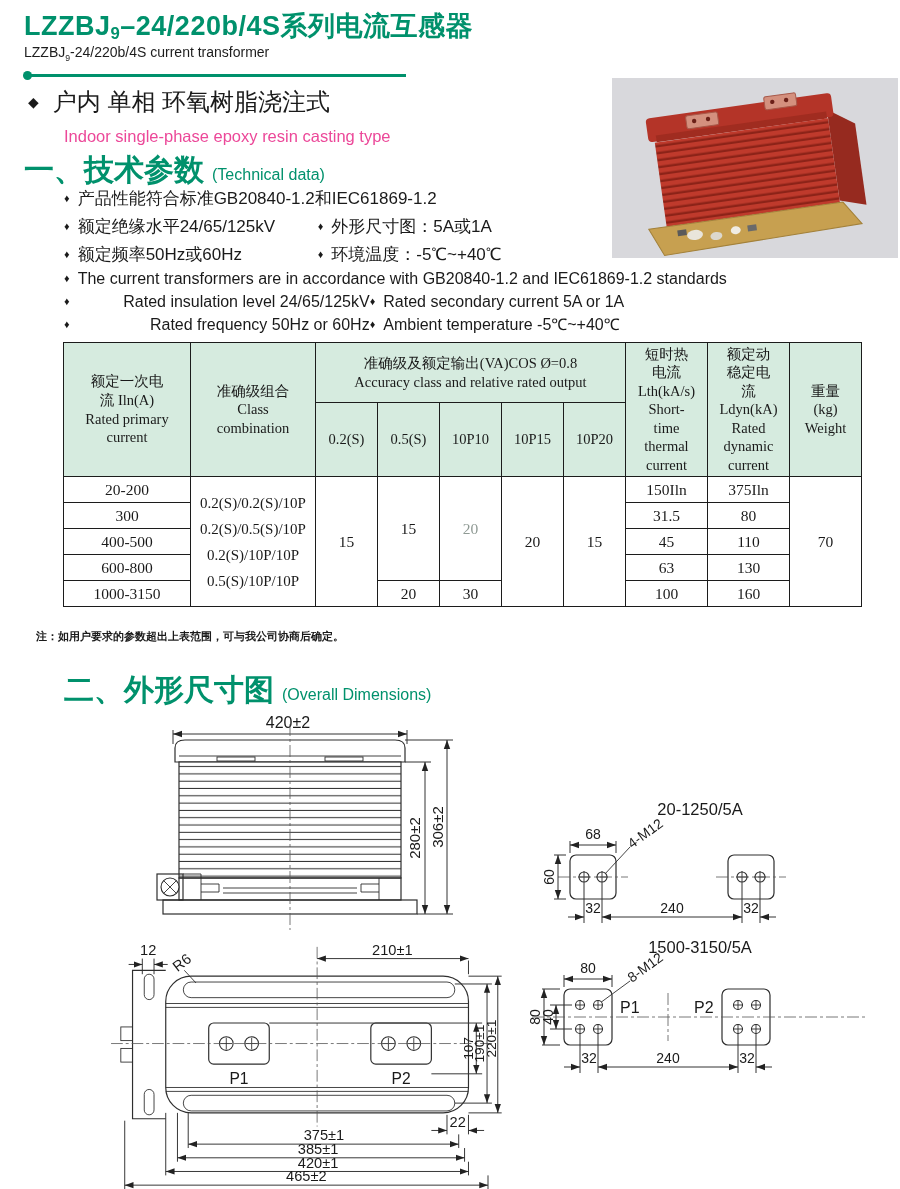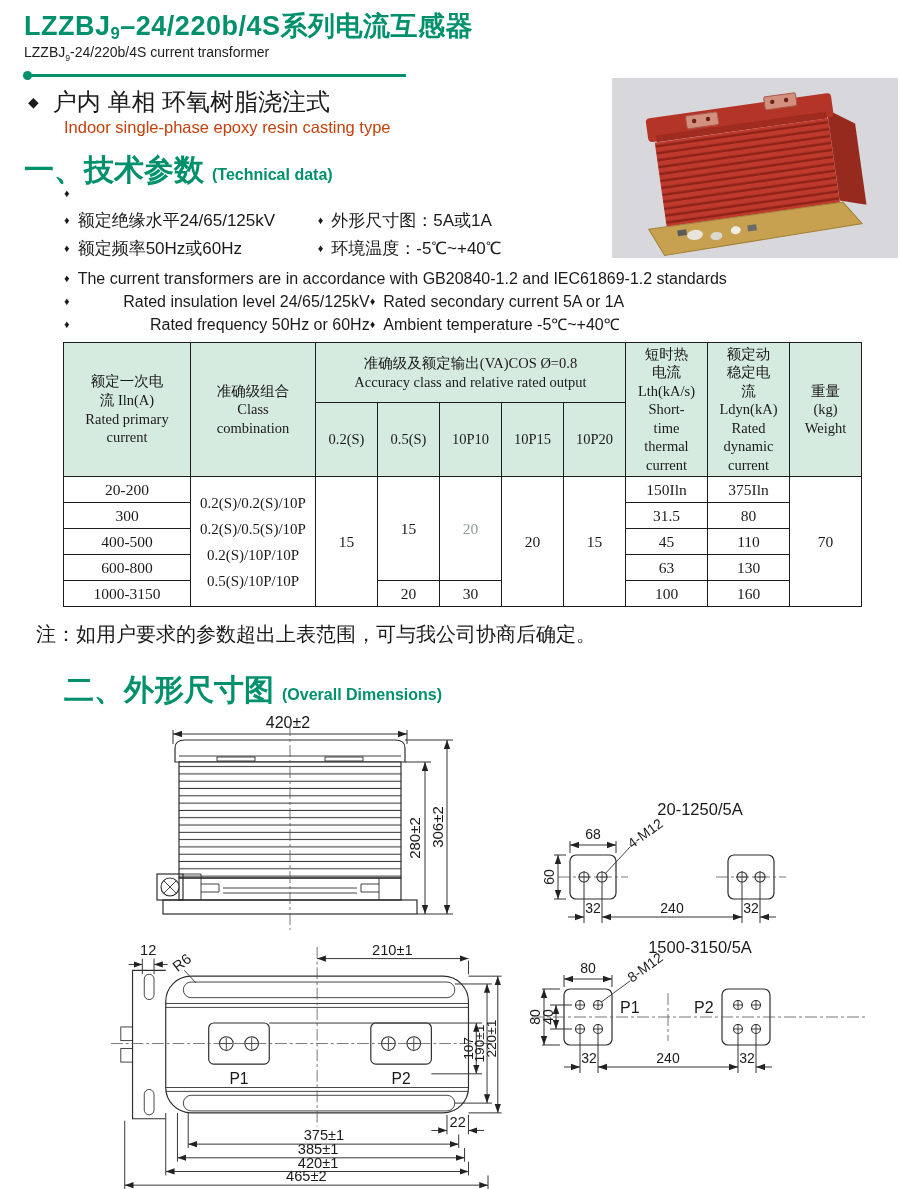--- a/index.html
+++ b/index.html
@@ -8,26 +8,26 @@
   .abs{position:absolute;}
 
   
   #title{left:24px;top:8px;font-size:27px;font-weight:bold;color:#00916c;letter-spacing:.5px;}
   #title .subn, #subtitle .subn{font-size:62%;vertical-align:-4px;}
   #subtitle{left:24px;top:44px;font-size:14px;color:#1d1d1d;}
   #rule{left:24px;top:74px;width:382px;height:3px;background:#00916c;}
   #rule .dot{position:absolute;left:-1px;top:-3px;width:9px;height:9px;border-radius:50%;background:#00916c;}
   #feature-cn{left:28px;top:86px;display:flex;align-items:center;font-size:24px;font-weight:500;}
   #feature-cn .dia{font-size:14px;margin-right:14px;}
-  #feature-en{left:64px;top:118px;font-size:16.5px;color:#c2410c;}
+  #feature-en{left:64px;top:127px;font-size:16.5px;color:#ec4899;}
 
   
   .sec-head{color:#00916c;}
   .sec-head .cn{font-size:30px;font-weight:bold;}
-  .sec-head .en{font-size:16px;font-weight:700;margin-left:8px;}
+  .sec-head .en{font-size:16px;font-weight:400;margin-left:8px;}
   #s1-head{left:24px;top:150px;}
   #s2-head{left:24px;top:670px;margin-left:40px;}
 
   
   .spec{line-height:1;}
   .spec .row{display:flex;align-items:baseline;}
   .spec .dia{font-size:11px;margin-right:8px;position:relative;top:-2px;}
   #cn-specs{left:64px;top:190px;font-size:17px;}
   #cn-specs .row{margin-bottom:11px;}
   #cn-specs .c1{width:240px;}
@@ -41,21 +41,21 @@
                  white-space:pre-line;padding:0 2px;}
   #spec-table .hd{background:#d6ebdf;font-size:14.5px;line-height:1.28;}
   #spec-table .grp{height:60px;}
   #spec-table .sub{height:74px;font-size:15px;}
   #spec-table .bd{height:26px;font-size:15.5px;}
   #spec-table .combo{font-size:15px;line-height:26px;}
   #spec-table .faded{color:#8f9a94;}
 
   
   #notes{left:36px;top:621px;}
-  #note-cn{font-size:20px;font-weight:400;}
+  #note-cn{font-size:11px;font-weight:700;margin-top:8px;}
   #note-en{font-size:13.5px;color:#222;margin-top:2px;}
 
   
   svg text{font-family:"Liberation Sans",sans-serif;fill:#1a1a1a;}
   .dm{text-anchor:middle;}
   .ol{fill:none;stroke:#2e2e2e;stroke-width:1.2;}
   .thin{fill:none;stroke:#2e2e2e;stroke-width:.9;}
   .dim{fill:none;stroke:#333;stroke-width:1;}
   .cl{fill:none;stroke:#555;stroke-width:.8;stroke-dasharray:12 3 3 3;}
   .hole{fill:#fff;stroke:#2e2e2e;stroke-width:1.1;}
@@ -116,20 +116,21 @@
   </g>
 </svg>
 
 <div class="abs sec-head" id="s1-head">
   <span class="cn">一、技术参数</span><span class="en">(Technical data)</span>
 </div>
 
 <div class="abs spec" id="cn-specs">
   <div class="row">
     <span class="dia">♦</span>
+    <span>产品性能符合标准GB20840-1.2和IEC61869-1.2</span>
   </div>
   <div class="row">
     <span class="dia">♦</span>
     <span class="c1">额定绝缘水平24/65/125kV</span>
     <span class="dia">♦</span>
     <span>外形尺寸图：5A或1A</span>
   </div>
   <div class="row">
     <span class="dia">♦</span>
     <span class="c1">额定频率50Hz或60Hz</span>

